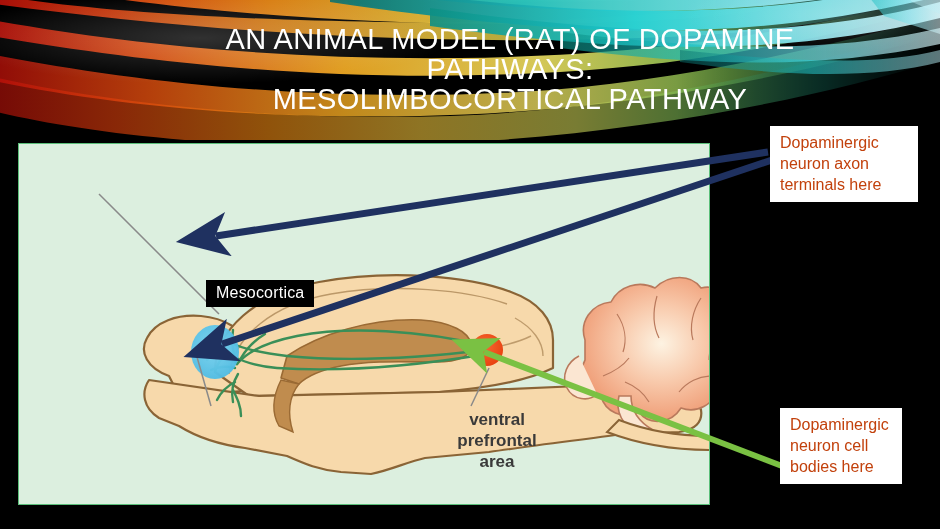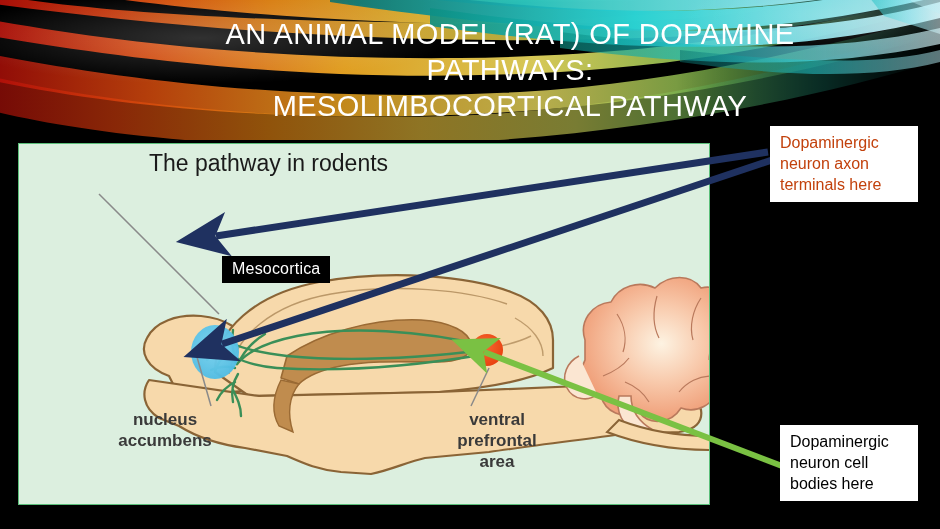--- a/index.html
+++ b/index.html
@@ -27,27 +27,27 @@
     left: 0; top: 0;
     width: 940px;
     height: 140px;
     pointer-events: none;
   }
 
   
   #title-block {
     position: absolute;
     left: 140px;
-    top: 16px;
+    top: 24px;
     width: 740px;
     text-align: center;
     color: #ffffff;
     font-family: "Liberation Sans", sans-serif;
     font-size: 29px;
-    line-height: 36px;
+    line-height: 30px;
     letter-spacing: 0.4px;
     font-weight: 400;
     text-transform: uppercase;
     white-space: pre-line;
   }
 
   
   #panel {
     position: absolute;
     left: 18px;
@@ -99,29 +99,28 @@
     color: #1a1a1a;
     font-family: "Liberation Sans", sans-serif;
     font-size: 23px;
     font-weight: 400;
     letter-spacing: 0px;
     white-space: nowrap;
   }
   #mesocortical-tag {
     position: absolute;
     left: 187px;
-    top: 112px;
+    top: 136px;
     background: #000000;
     color: #ffffff;
     font-family: "Liberation Sans", sans-serif;
     font-size: 16px;
     padding: 4px 10px 5px 10px;
     white-space: nowrap;
     letter-spacing: 0.2px;
-    margin-left: 16px;
   }
 
   
   .callout {
     position: absolute;
     background: #ffffff;
     font-family: "Liberation Sans", sans-serif;
     font-size: 16px;
     line-height: 21px;
     padding: 6px 8px 7px 10px;
@@ -129,23 +128,23 @@
     box-sizing: border-box;
   }
   #callout-axon {
     left: 770px;
     top: 126px;
     width: 148px;
     color: #c2410c;
   }
   #callout-cellbodies {
     left: 780px;
-    top: 425px;
-    width: 138px;
-    color: #000000;
+    top: 408px;
+    width: 122px;
+    color: #c2410c;
   }
 
   
   #arrows {
     position: absolute;
     left: 0; top: 0;
     width: 940px;
     height: 529px;
     pointer-events: none;
   }
@@ -341,24 +340,21 @@
 
       <circle cx="468" cy="206" r="16" fill="url(#vtaGlow)"></circle>
 
       <g stroke="#8a8a8a" stroke-width="1.5" fill="none">
         <path d="M 80,50 L 200,170"></path>
         <path d="M 192,262 L 176,206"></path>
         <path d="M 452,262 L 470,224"></path>
       </g>
     </svg>
 
-    <div id="panel-heading">The pathway in rodents</div>
-
-    <div class="panel-label" id="label-nucleus">nucleus
-accumbens</div>
+
     <div class="panel-label" id="label-ventral">ventral
 prefrontal
 area</div>
 
     <div id="mesocortical-tag">Mesocortica</div>
   </div>
 
   <svg id="arrows" viewBox="0 0 940 529">
     <defs>
       <marker id="navyTip" markerWidth="10" markerHeight="10" refX="1.8" refY="3.2" orient="auto" markerUnits="strokeWidth">

